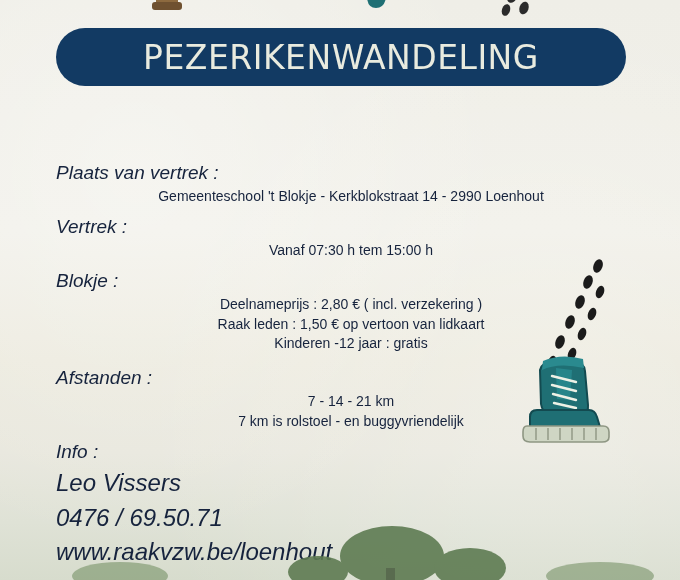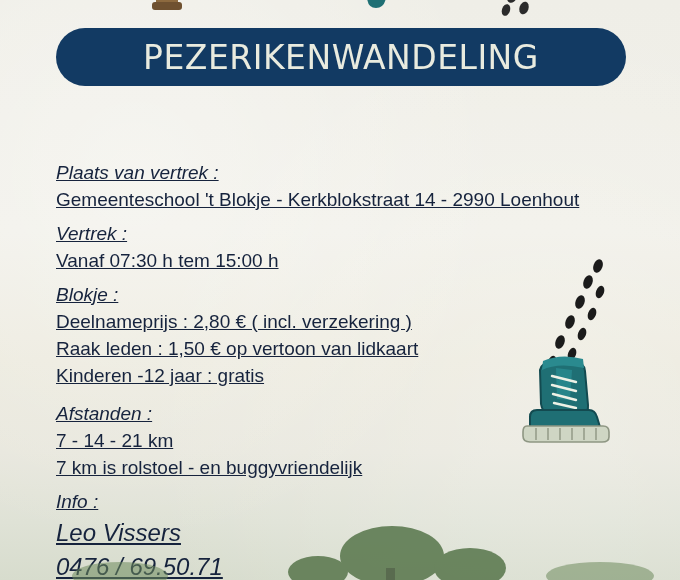--- a/index.html
+++ b/index.html
@@ -93,25 +93,26 @@
     width: 590px;
     color: #13203a;
   }
   .lbl {
     font-style: italic;
     font-size: 19px;
     line-height: 1.42;
     color: #16233d;
   }
   .val {
-    font-size: 19px;
+    font-size: 14px;
     line-height: 1.42;
     color: #16233d;
-  }
-  .row { margin: 0; padding: 0; text-decoration: underline; }
+    text-align: center;
+  }
+  .row { margin: 0; padding: 0; }
   .gap-s { height: 7px; }
   .gap-m { height: 11px; }
 
   .info-line {
     font-style: italic;
     font-size: 24px;
     line-height: 1.44;
     color: #16233d;
   }
 

